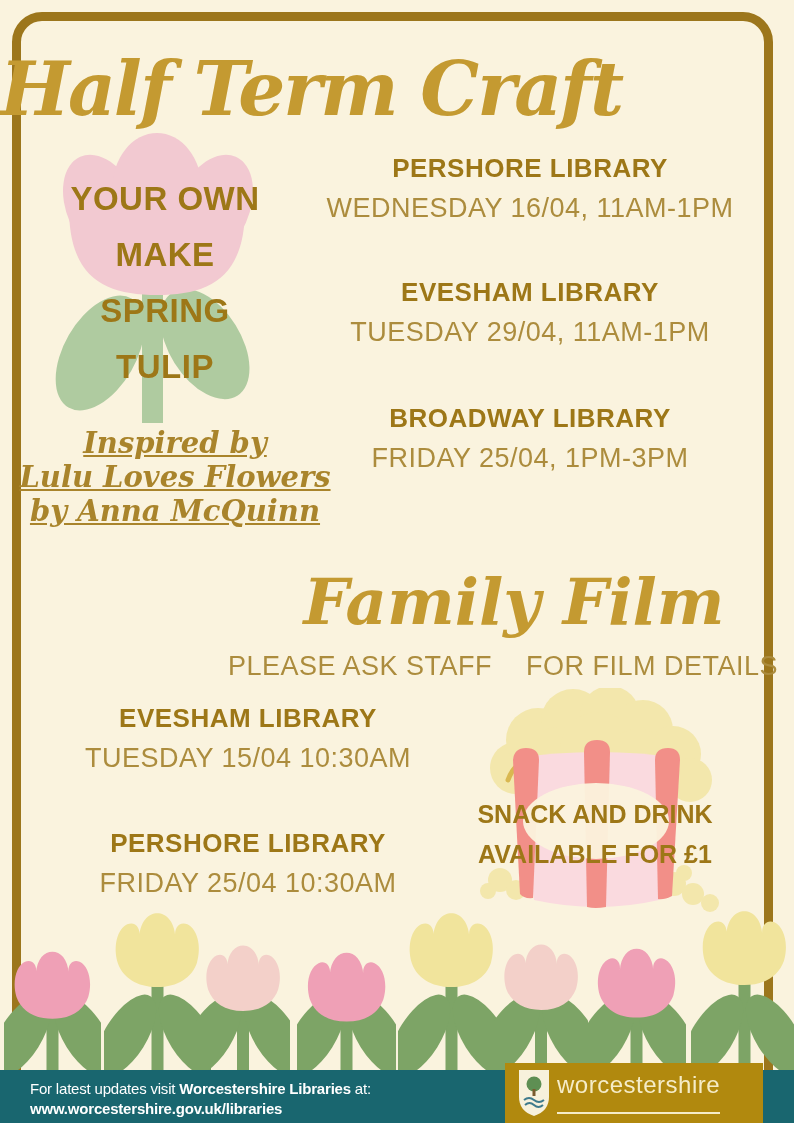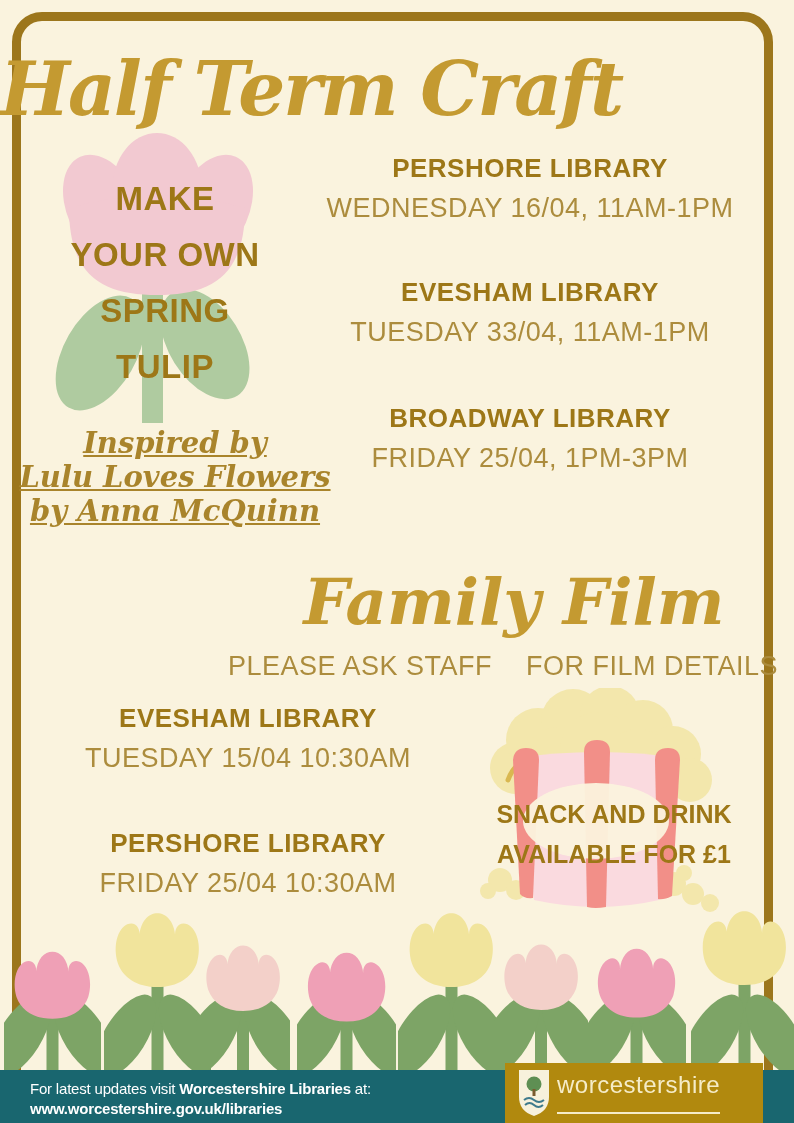--- a/index.html
+++ b/index.html
@@ -48,21 +48,21 @@
     letter-spacing:0.5px;
   }
   .event .when{
     font-size:27px;line-height:40px;color:var(--text_gold,#AC8C3D);letter-spacing:0.5px;
   }
   .ask-staff{
     left:210px;width:586px;top:651px;z-index:2;display:flex;justify-content:center;gap:34px;
     font-size:27px;color:var(--text_gold,#AC8C3D);letter-spacing:0.5px;
   }
   .snack{
-    left:464px;width:300px;top:794px;text-align:center;z-index:3;
+    left:445px;width:300px;top:794px;text-align:center;z-index:3;
     font-weight:bold;font-size:25px;line-height:40px;color:var(--heading_gold,#9D7717);
   }
   
   .big-tulip{left:45px;top:128px;z-index:2;}
   .popcorn{left:478px;top:688px;z-index:2;}
   .tulip-row{left:0;top:0;width:794px;height:1123px;z-index:3;pointer-events:none;}
   .tulip-row svg{position:absolute;}
   
   .teal-band{left:0;top:1070px;width:794px;height:53px;background:var(--teal,#19666F);z-index:4;}
   .footer-text{left:30px;top:1079px;z-index:6;color:var(--footer_white,#FFFFFF);
@@ -92,40 +92,40 @@
     </g>
     <g fill="var(--petal_pink)">
       <ellipse cx="58" cy="80" rx="36" ry="56" transform="rotate(-24 58 80)"></ellipse>
       <ellipse cx="168" cy="80" rx="36" ry="56" transform="rotate(24 168 80)"></ellipse>
       <ellipse cx="112" cy="62" rx="45" ry="57"></ellipse>
       <path d="M 24,80 C 24,150 60,167 112,167 C 164,167 200,150 200,80 Q 112,55 24,80 Z"></path>
     </g>
   </svg>
 
   <div class="abs promo">
+    <div>YOUR OWN</div>
     <div>MAKE</div>
-    <div>YOUR OWN</div>
     <div>SPRING</div>
     <div>TULIP</div>
   </div>
 
   <div class="abs inspired">
     <div>Inspired by</div>
     <div>Lulu Loves Flowers</div>
     <div>by Anna McQuinn</div>
   </div>
 
   <div class="abs events-craft">
     <div class="event" style="top:148px">
       <div class="lib">PERSHORE LIBRARY</div>
       <div class="when">WEDNESDAY 16/04, 11AM-1PM</div>
     </div>
     <div class="event" style="top:272px">
       <div class="lib">EVESHAM LIBRARY</div>
-      <div class="when">TUESDAY 33/04, 11AM-1PM</div>
+      <div class="when">TUESDAY 29/04, 11AM-1PM</div>
     </div>
     <div class="event" style="top:398px">
       <div class="lib">BROADWAY LIBRARY</div>
       <div class="when">FRIDAY 25/04, 1PM-3PM</div>
     </div>
   </div>
 
   <div class="abs script film-title">Family Film</div>
 
   <div class="abs ask-staff">

